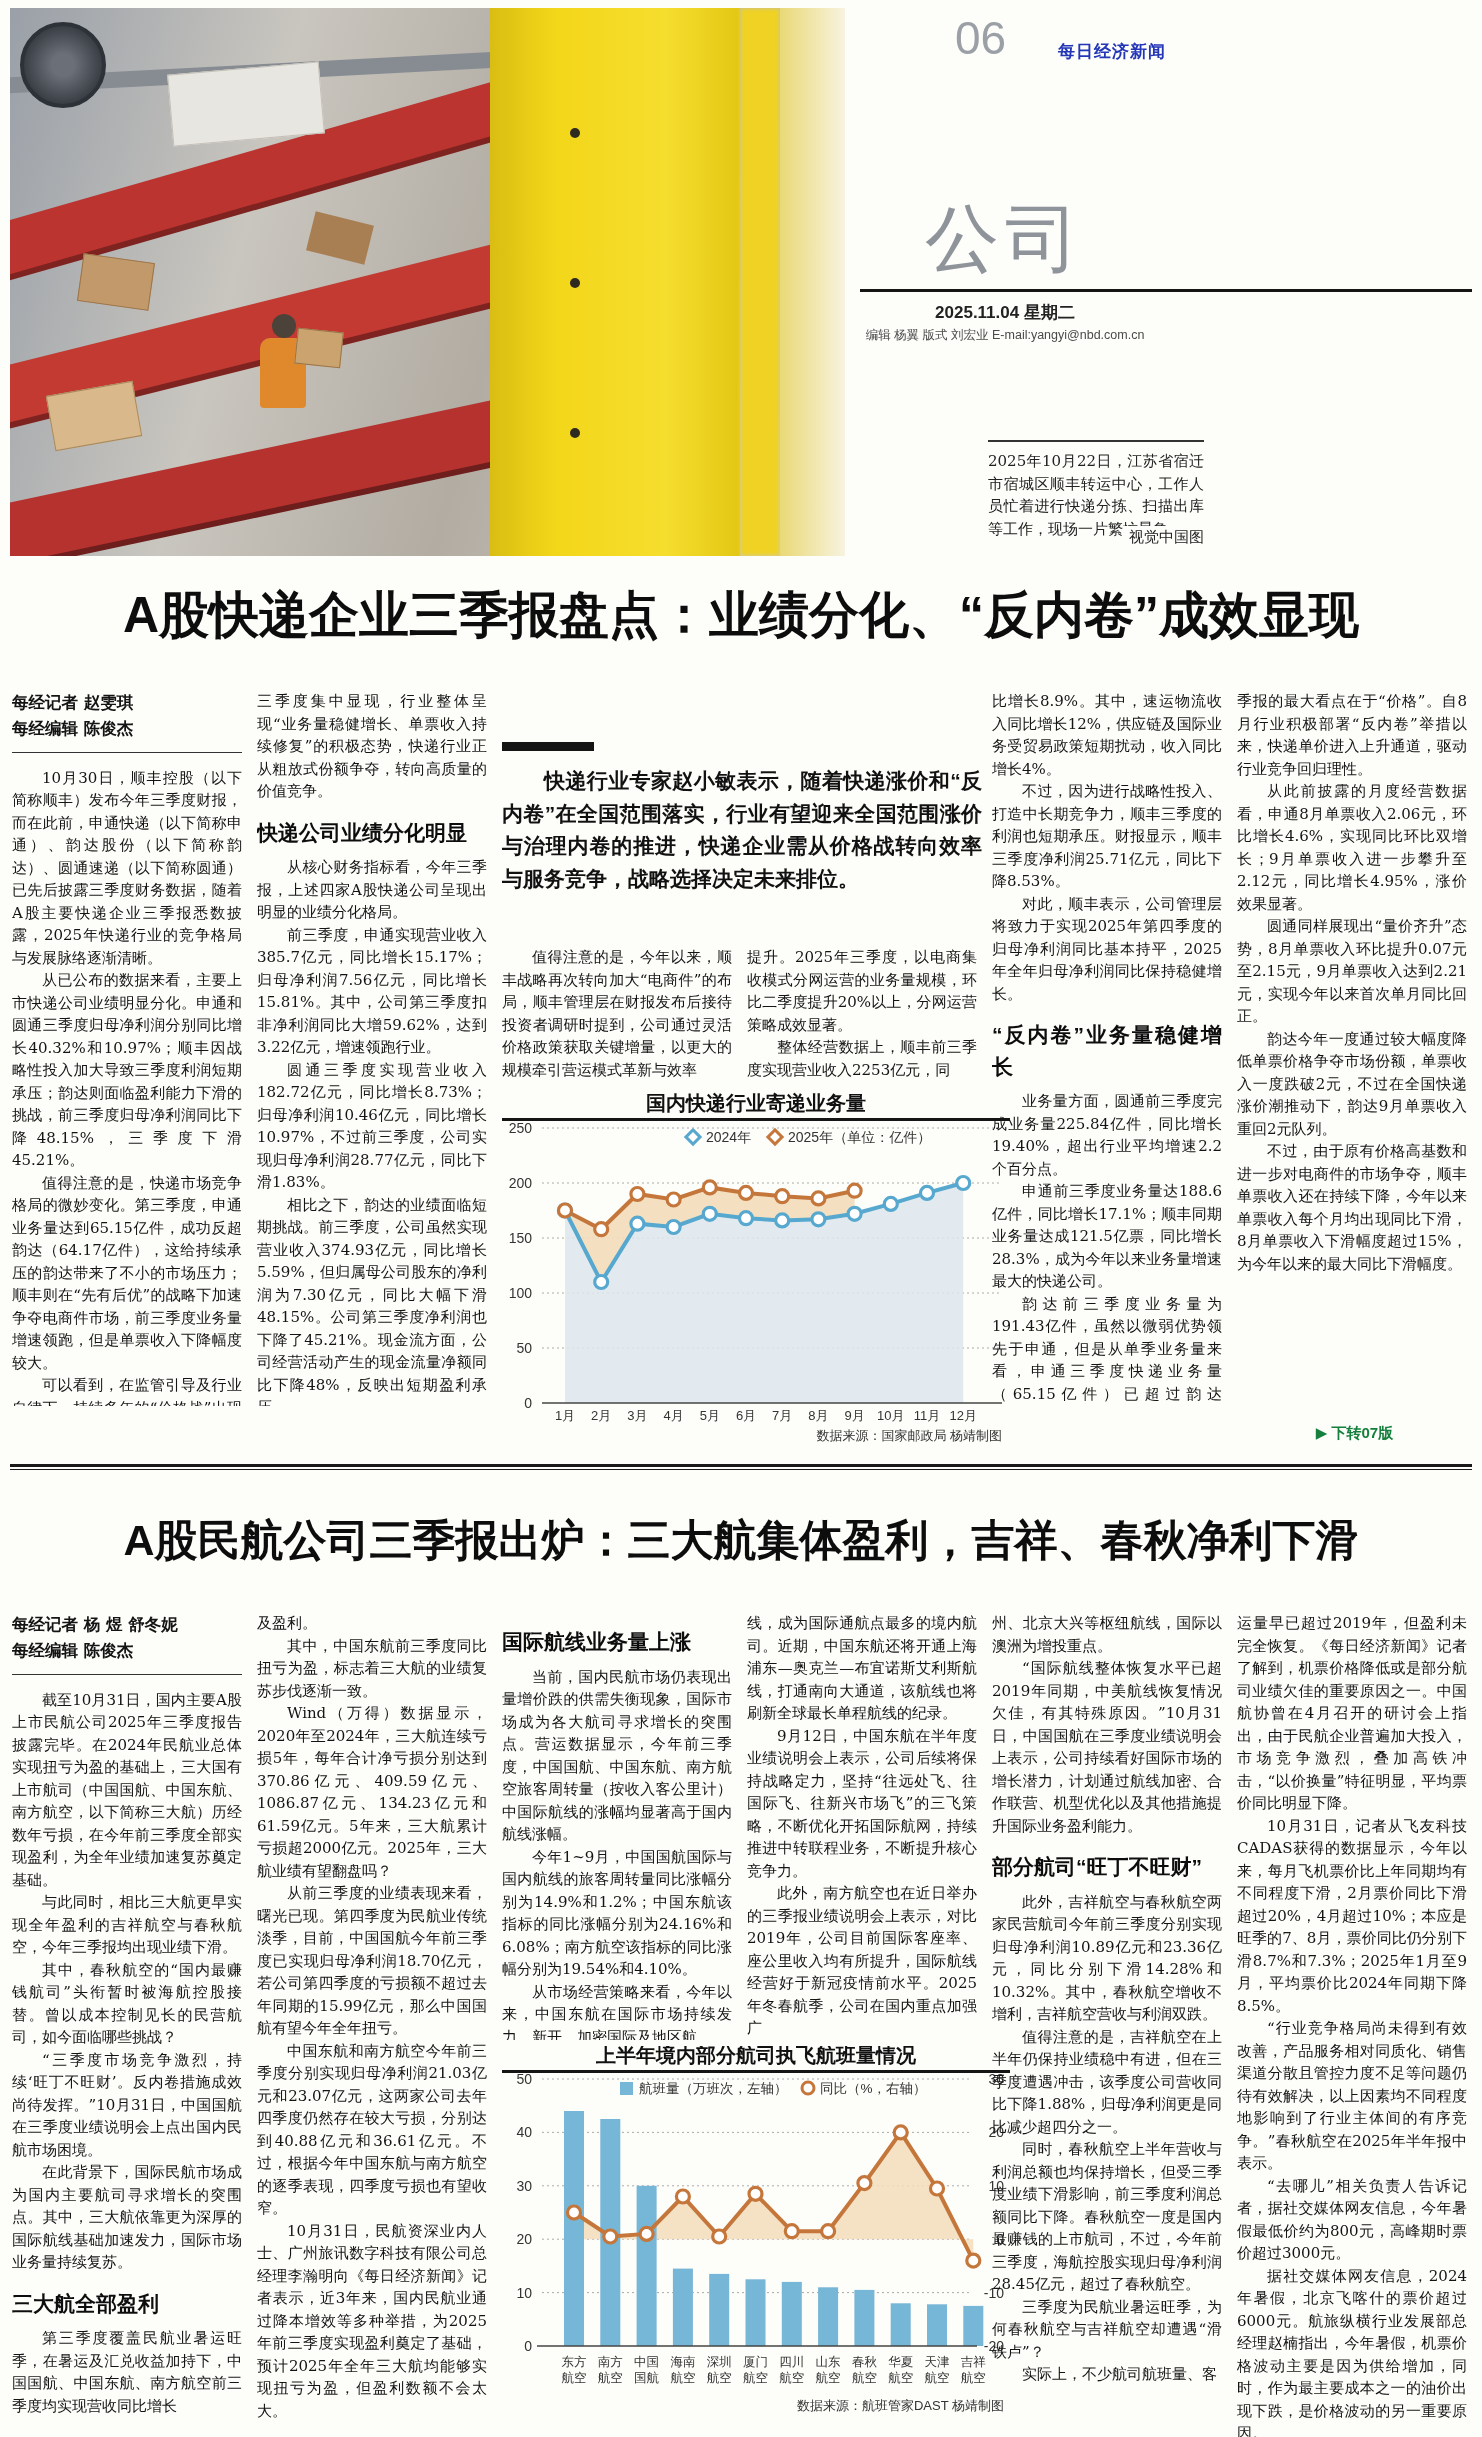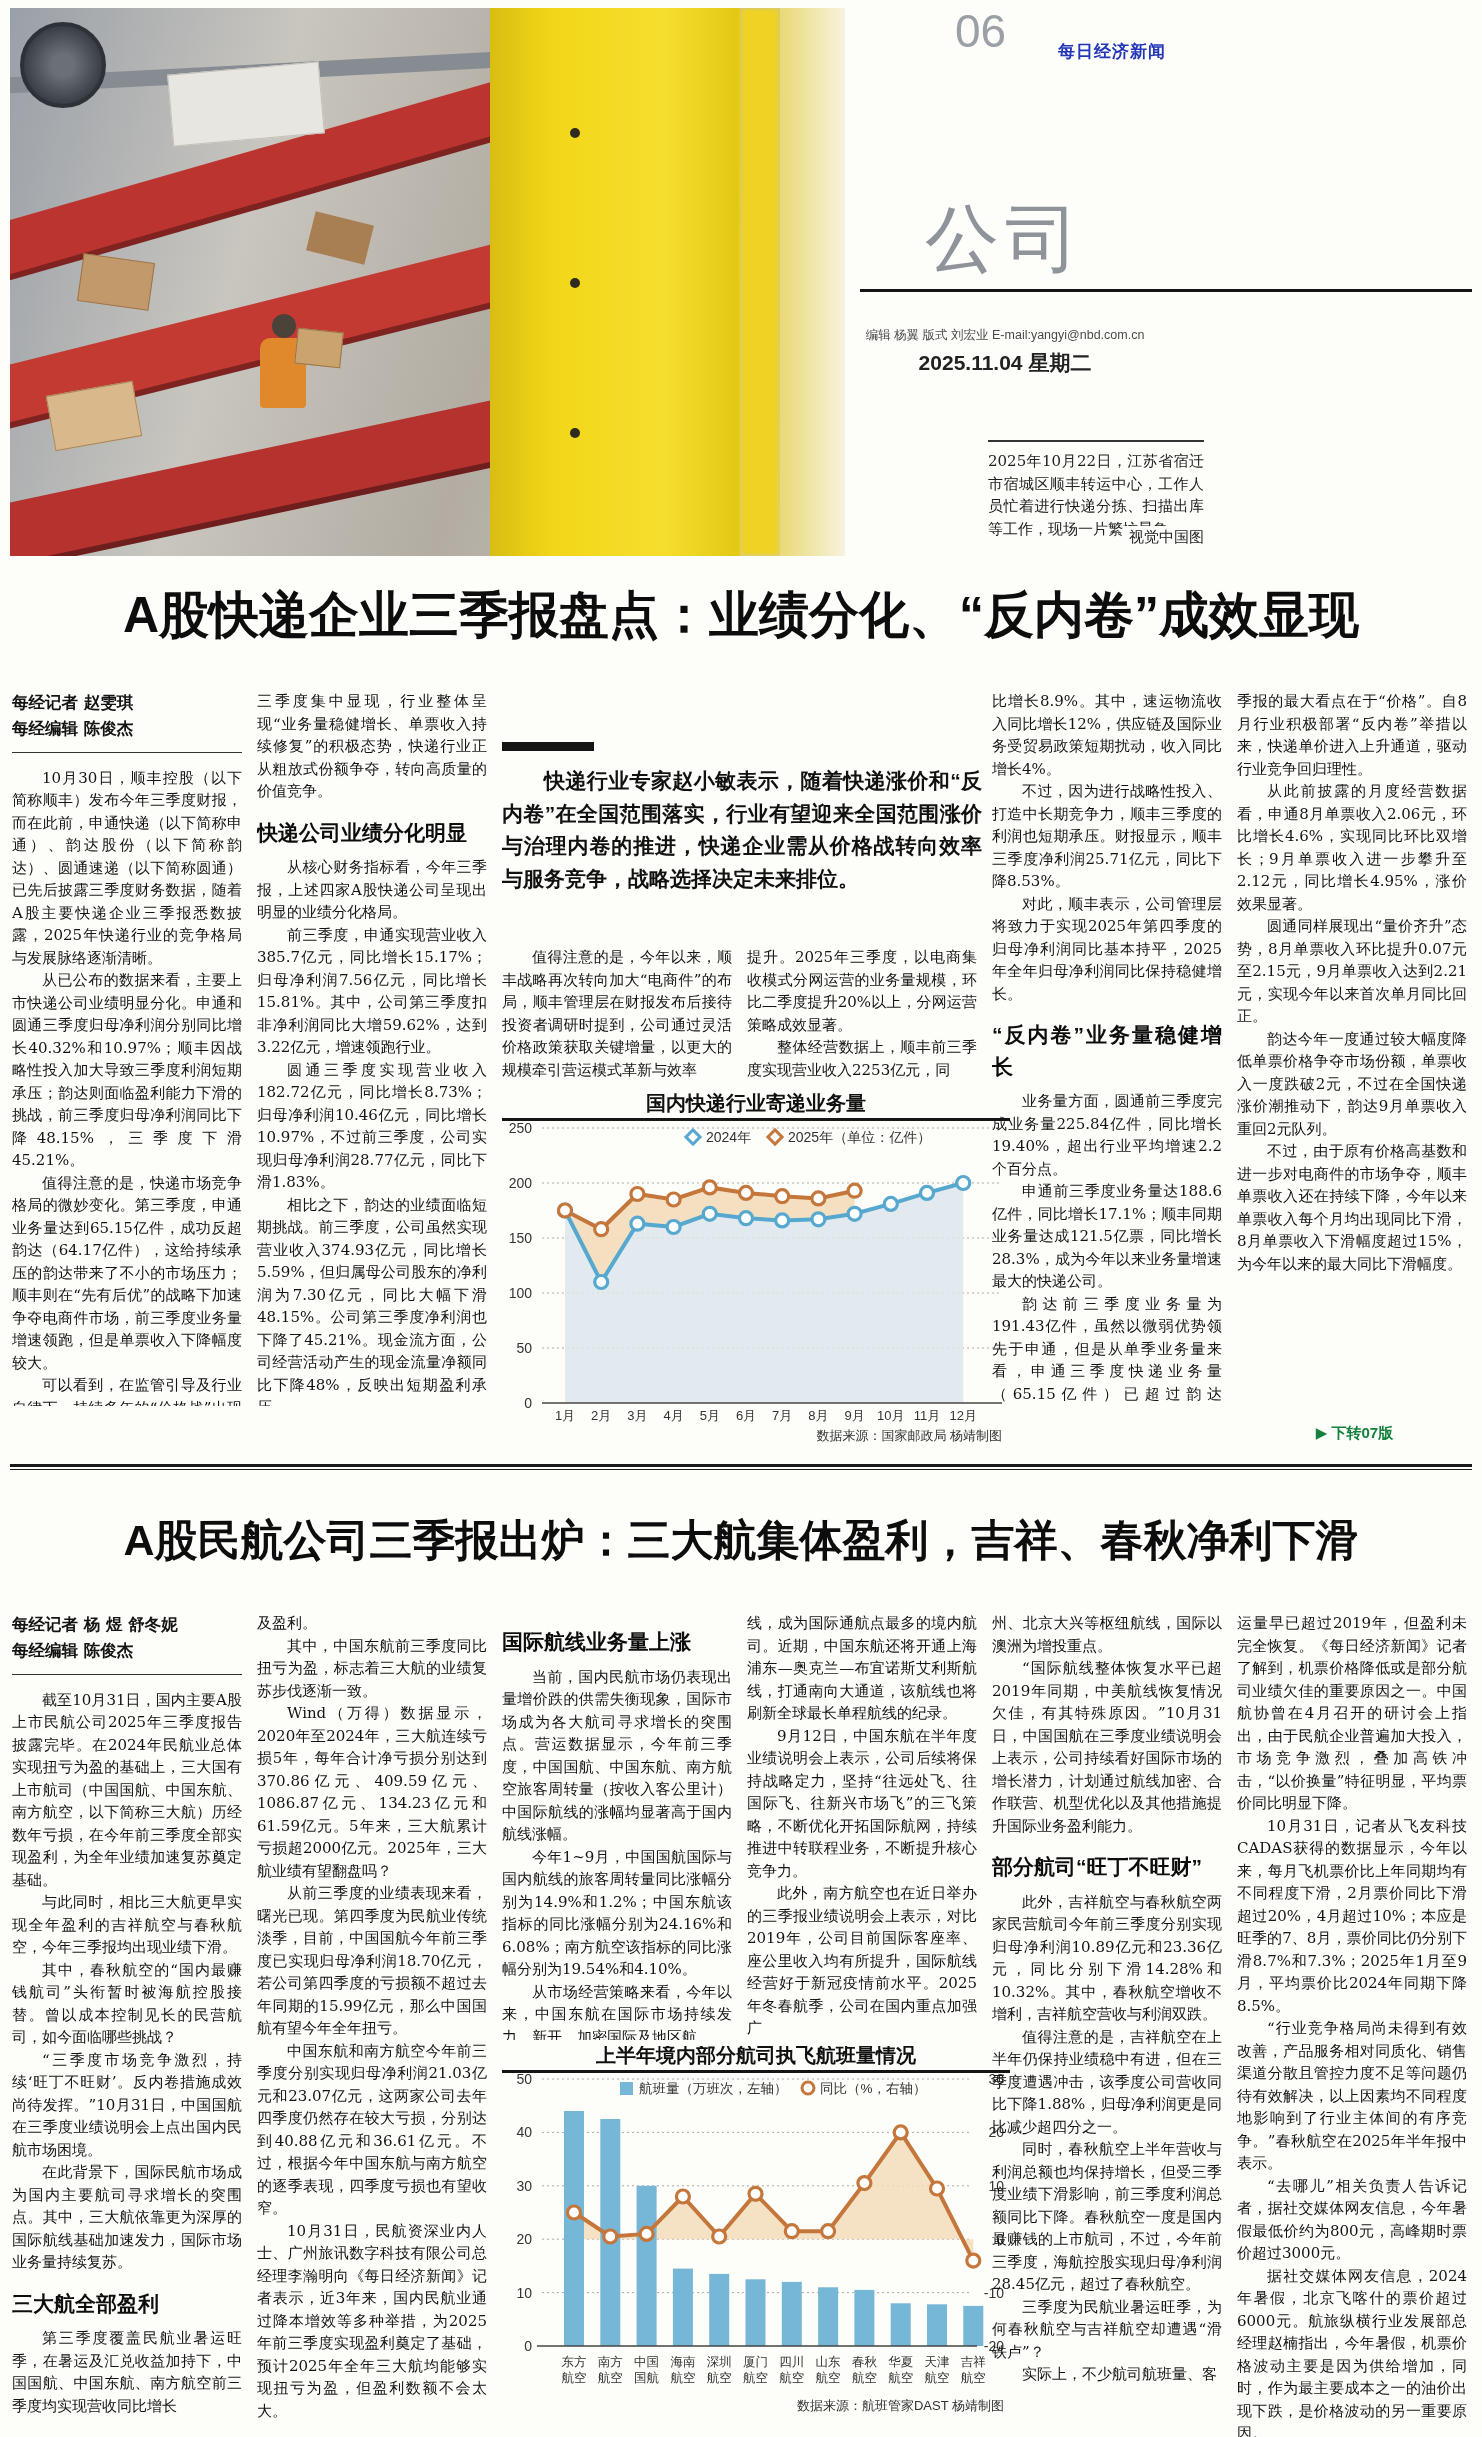--- a/index.html
+++ b/index.html
@@ -4,21 +4,21 @@
 <style>
   html,body{margin:0;padding:0;background:#e8e8e8;}
   .page{position:relative;width:1482px;height:2437px;background:#fdfdfa;margin:0 auto;overflow:hidden;
         font-family:"DejaVu Serif","Liberation Serif",serif;color:#141414;}
   .abs{position:absolute;}
   
   .pagenum{font-family:"Liberation Sans","DejaVu Sans",sans-serif;font-size:46px;color:#9aa0a6;}
   .masthead{font-family:"Liberation Sans","DejaVu Sans",sans-serif;font-size:17px;font-weight:bold;color:#2336b8;letter-spacing:1px;}
   .section-title{font-family:"Liberation Sans","DejaVu Sans",sans-serif;font-size:74px;color:#8f939a;font-weight:500;text-align:center;letter-spacing:6px;}
   .hrule{background:#151515;}
-  .date-line{font-family:"Liberation Sans","DejaVu Sans",sans-serif;font-size:21px;font-weight:bold;text-align:center;color:#222;margin-top:48px;}
+  .date-line{font-family:"Liberation Sans","DejaVu Sans",sans-serif;font-size:17px;font-weight:bold;text-align:center;color:#222;}
   .editor-line{font-family:"Liberation Sans","DejaVu Sans",sans-serif;font-size:12.5px;text-align:center;color:#4a4a4a;}
   
   .photo{left:10px;top:8px;width:835px;height:548px;overflow:hidden;
          background:linear-gradient(105deg,#9aa0a8 0%,#c9c6bf 30%,#b2aca2 58%,#d6d2c9 100%);}
   .photo div{position:absolute;}
   
   .caption-rule{background:#333;}
   .caption{font-size:15px;line-height:1.5;text-align:justify;color:#222;}
   .caption .credit{position:absolute;right:0;bottom:2px;background:#fdfdfa;padding-left:6px;}
   
@@ -57,21 +57,21 @@
     <div style="left:300px;top:210px;width:60px;height:40px;background:#a87f52;transform:rotate(14deg);"></div>
     <div style="left:250px;top:330px;width:46px;height:70px;background:#e0882c;border-radius:10px 10px 4px 4px;"></div>
     <div style="left:262px;top:306px;width:24px;height:24px;border-radius:50%;background:#4b4239;"></div>
     <div style="left:286px;top:322px;width:44px;height:34px;background:#caa36f;transform:rotate(6deg);border:1px solid #9a744a;"></div>
     <div style="left:480px;top:0;width:250px;height:548px;background:linear-gradient(90deg,#d9bd12 0%,#f2d619 25%,#f6de2e 70%,#e3c714 100%);"></div>
     <div style="left:730px;top:0;width:40px;height:548px;background:#efd224;filter:blur(2px);"></div>
     <div style="left:770px;top:0;width:65px;height:548px;background:linear-gradient(90deg,#e9d977,#f7f3df);"></div>
     <div style="left:560px;top:120px;width:10px;height:10px;border-radius:50%;background:#2e2a20;box-shadow:0 150px 0 #2e2a20, 0 300px 0 #2e2a20;"></div>
   </div>
 
-  <div class="abs pagenum" style="left:955px;top:4px;">06</div>
+  <div class="abs pagenum" style="left:955px;top:11px;">06</div>
   <div class="abs masthead" style="left:1058px;top:40px;">每日经济新闻</div>
   <div class="abs section-title" style="left:880px;top:190px;width:250px;">公司</div>
   <div class="abs hrule" style="left:860px;top:289px;width:612px;height:3px;"></div>
   <div class="abs date-line" style="left:860px;top:301px;width:290px;">2025.11.04 星期二</div>
   <div class="abs editor-line" style="left:825px;top:327px;width:360px;">编辑 杨翼 版式 刘宏业 E-mail:yangyi@nbd.com.cn</div>
 
   <div class="abs caption-rule" style="left:988px;top:440px;width:216px;height:2px;"></div>
   <div class="abs caption" style="left:988px;top:450px;width:216px;height:100px;">
     <span style="text-indent:2em;display:inline;">2025年10月22日，江苏省宿迁市宿城区顺丰转运中心，工作人员忙着进行快递分拣、扫描出库等工作，现场一片繁忙景象。</span>
     <span class="credit">视觉中国图</span>

